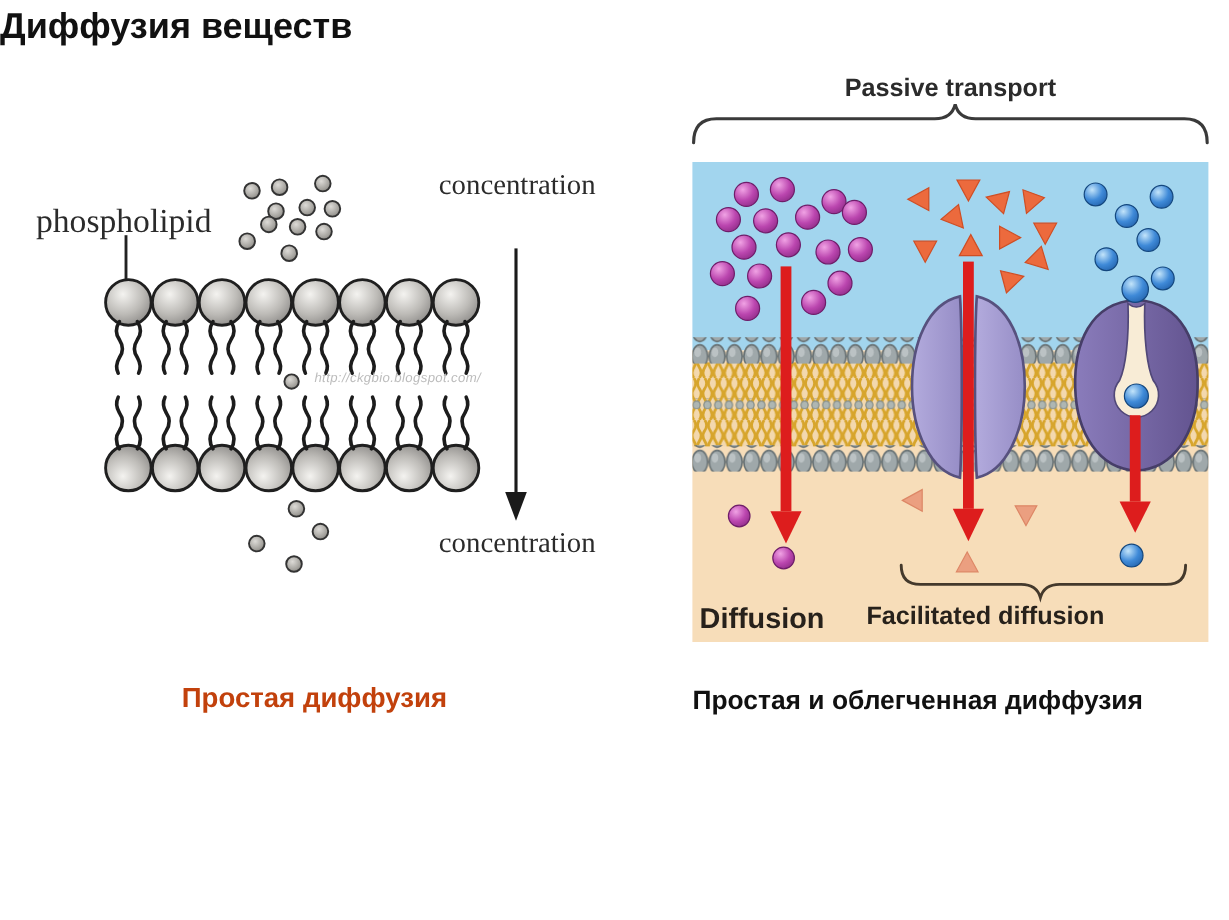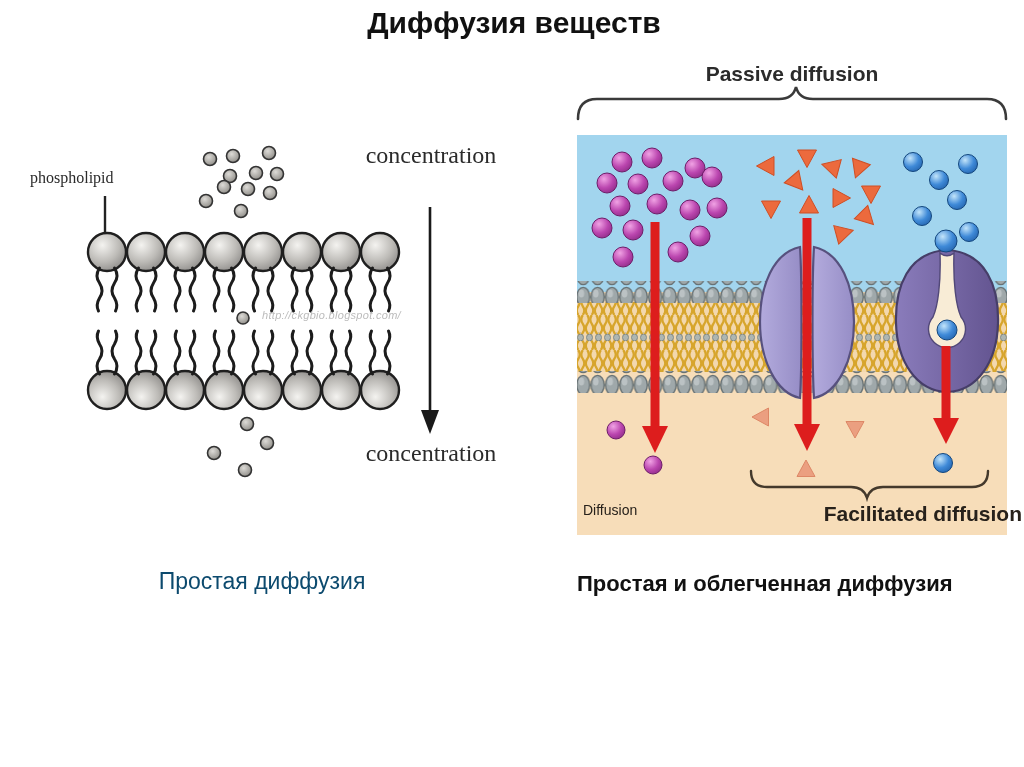--- a/index.html
+++ b/index.html
@@ -3,30 +3,30 @@
 <meta charset="utf-8">
 <style>
   html,body{margin:0;padding:0;}
   body{
     width:1024px;height:767px;position:relative;background:#ffffff;
     font-family:"Liberation Sans",sans-serif;overflow:hidden;
   }
   .abs{position:absolute;}
   .txt{position:absolute;color:#1a1a1a;white-space:nowrap;}
   .serif{font-family:"Liberation Serif",serif;color:#2b2b2b;}
-  #title{left:0;top:6px;width:956px;text-align:center;font-size:30px;font-weight:bold;color:#111;padding-left:36px;}
-  #phospholipid{left:30px;top:169px;font-size:16px;}
+  #title{left:0;top:6px;width:956px;text-align:left;font-size:30px;font-weight:bold;color:#111;}
+  #phospholipid{left:30px;top:169px;font-size:28px;}
   .conc{left:352px;width:158px;text-align:center;font-size:24px;line-height:27px;}
   #high-conc{top:142px;}
   #low-conc{top:440px;}
   #watermark{left:262px;top:309px;font-size:11px;color:#bcbcbc;letter-spacing:0.3px;font-style:italic;}
   #passive{left:577px;top:62px;width:430px;text-align:center;font-size:21px;font-weight:bold;color:#2b2b2b;}
-  #diffusion{left:583px;top:502px;font-size:14px;font-weight:normal;color:#27211b;}
-  #facilitated{left:722px;top:502px;width:300px;text-align:right;font-size:21px;font-weight:bold;color:#27211b;}
-  #cap-left{left:60px;top:568px;width:404px;text-align:center;font-size:23px;font-weight:normal;color:#0c4a6e;}
+  #diffusion{left:583px;top:502px;font-size:24px;font-weight:bold;color:#27211b;}
+  #facilitated{left:722px;top:502px;width:300px;text-align:left;font-size:21px;font-weight:bold;color:#27211b;}
+  #cap-left{left:60px;top:568px;width:404px;text-align:center;font-size:23px;font-weight:bold;color:#c2410c;}
   #cap-right{left:577px;top:571px;width:430px;text-align:left;font-size:22px;font-weight:bold;color:#111;}
 </style>
 </head>
 <body>
 
 <svg class="abs" style="left:0;top:0" width="1024" height="767" viewBox="0 0 1024 767">
   <defs>
     <radialGradient id="gHead" cx="0.38" cy="0.32" r="0.8">
       <stop offset="0" stop-color="#f4f3f0"></stop>
         <stop offset="0.55" stop-color="#bdbbb7"></stop>
@@ -230,18 +230,18 @@
 <div class="txt serif conc" id="high-conc">
   <div>concentration</div>
 </div>
 
 <div class="txt serif conc" id="low-conc">
   <div>concentration</div>
 </div>
 
 <div class="txt" id="watermark">http://ckgbio.blogspot.com/</div>
 
-<div class="txt" id="passive">Passive diffusion</div>
+<div class="txt" id="passive">Passive transport</div>
 <div class="txt" id="diffusion">Diffusion</div>
 <div class="txt" id="facilitated">Facilitated diffusion</div>
 
 <div class="txt" id="cap-left">Простая диффузия</div>
 <div class="txt" id="cap-right">Простая и облегченная диффузия</div>
 
 </body></html>

